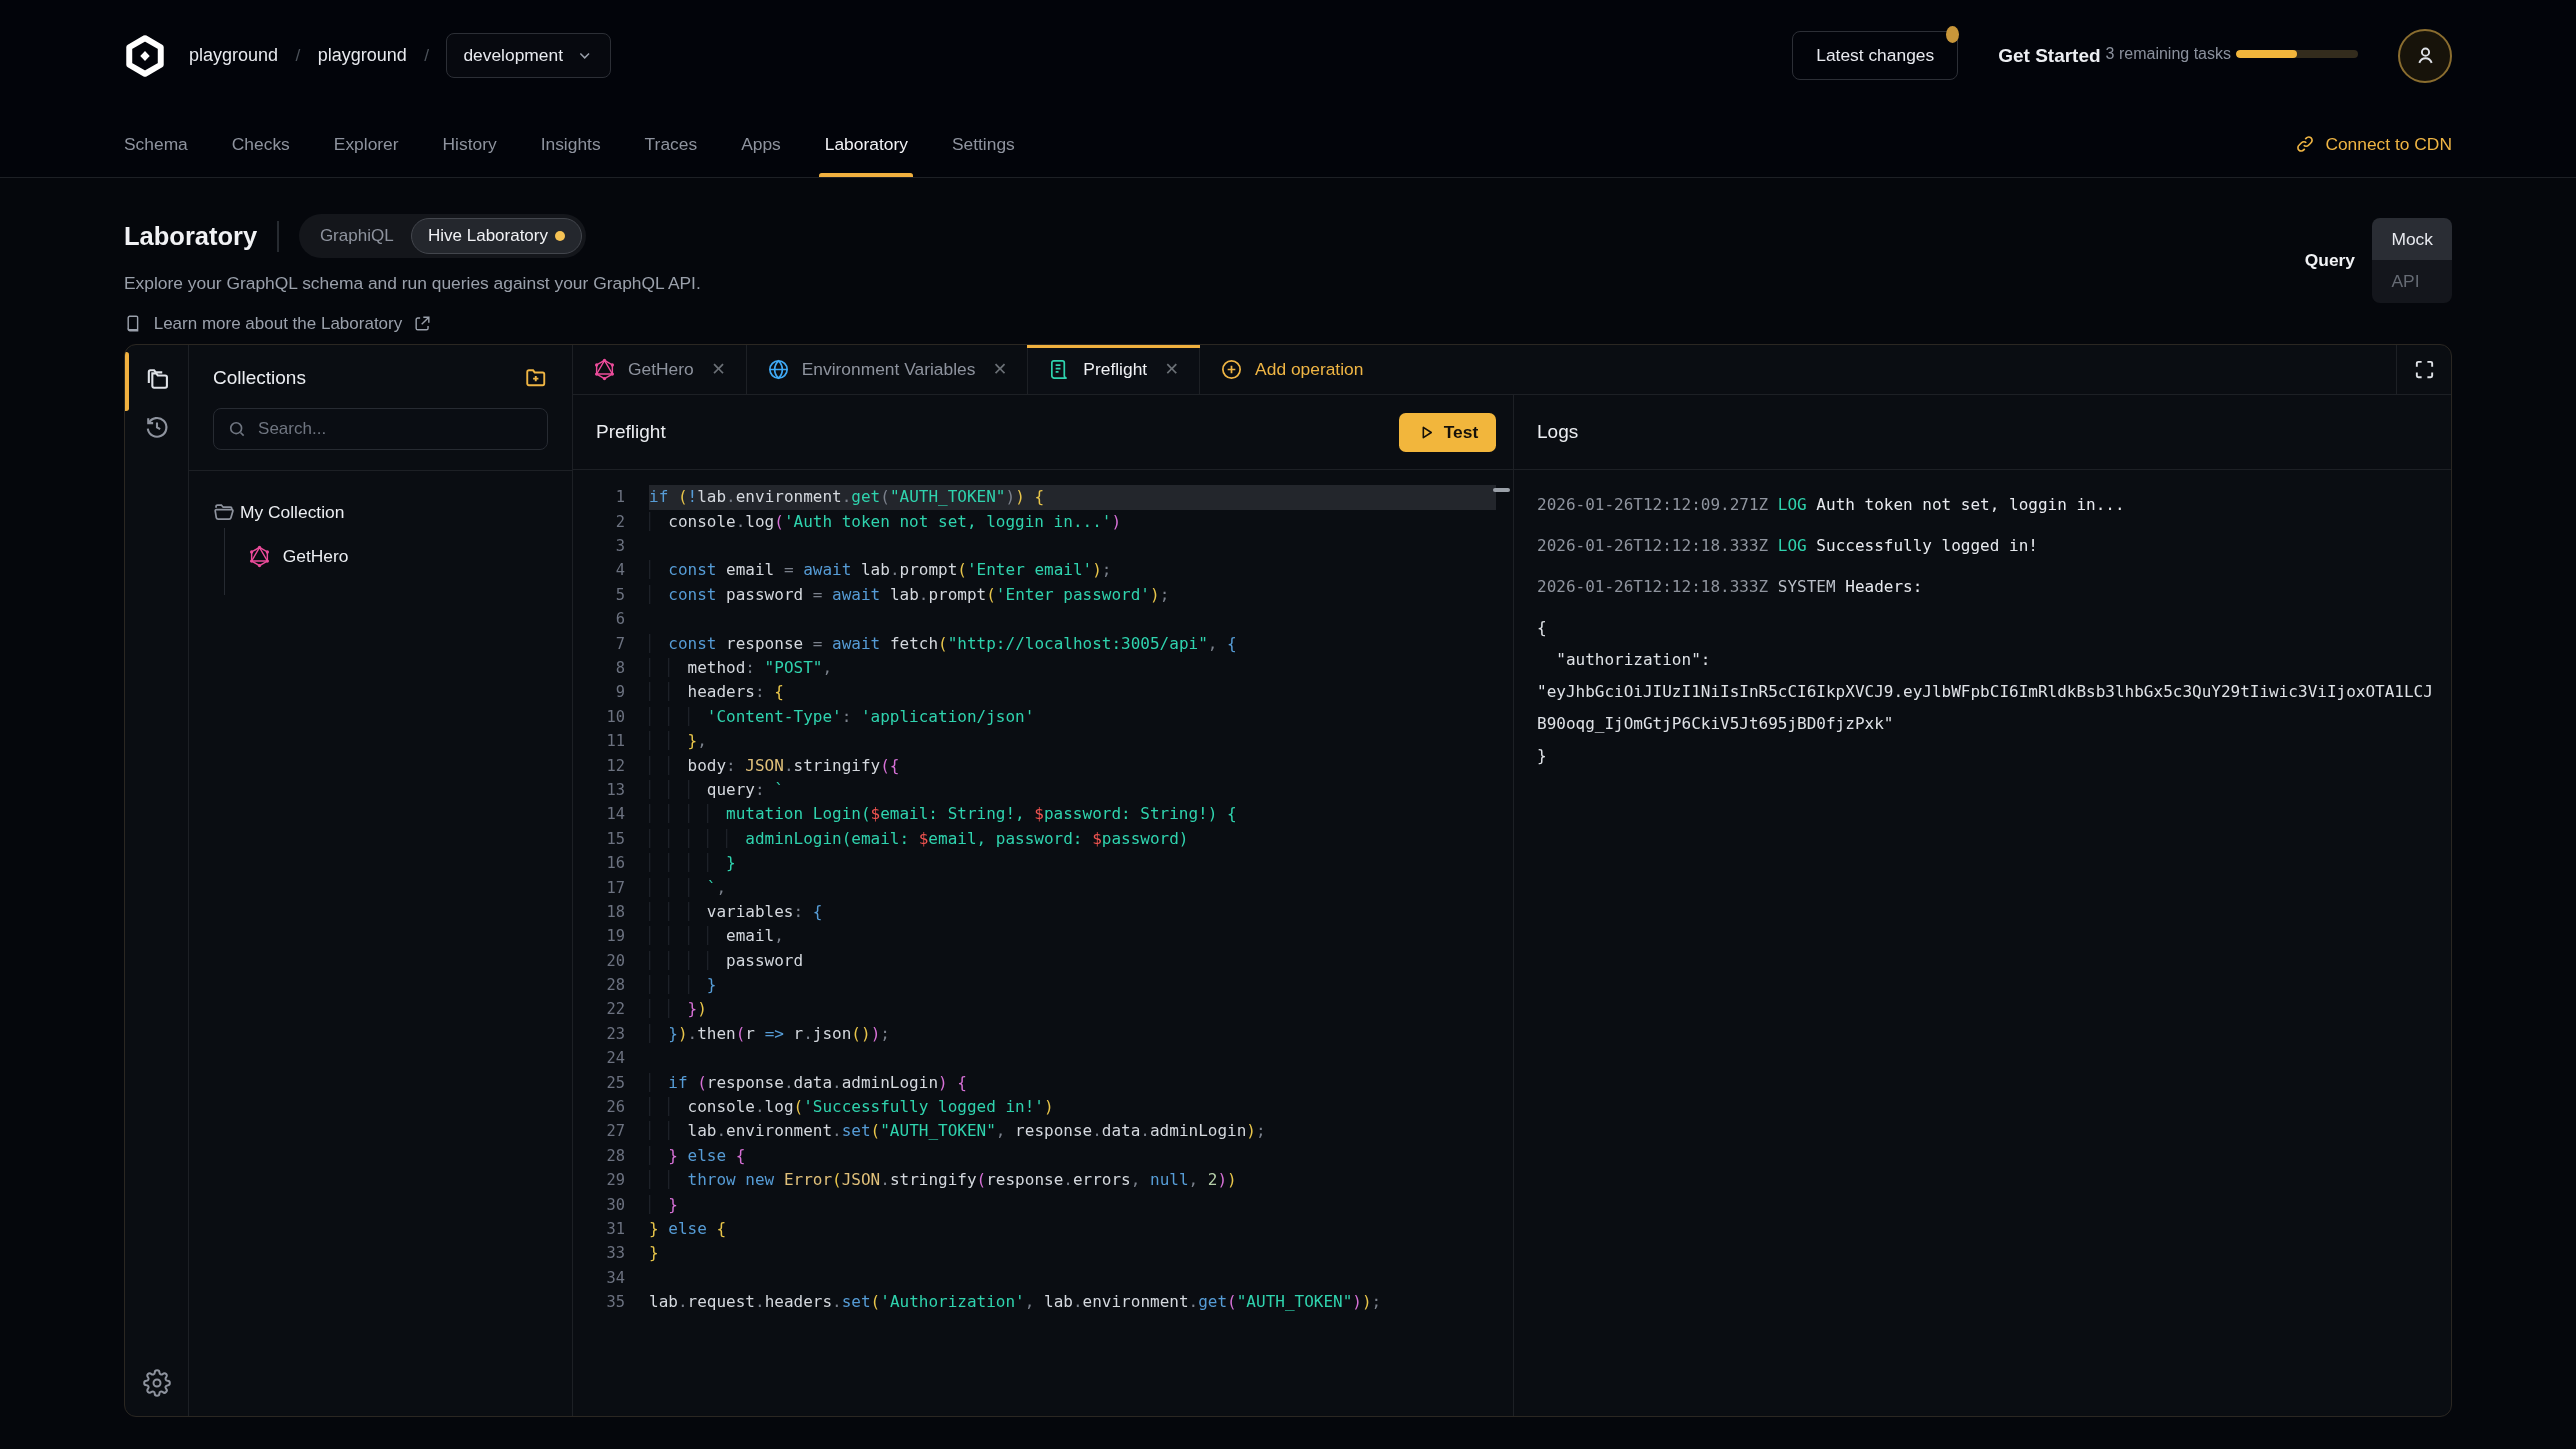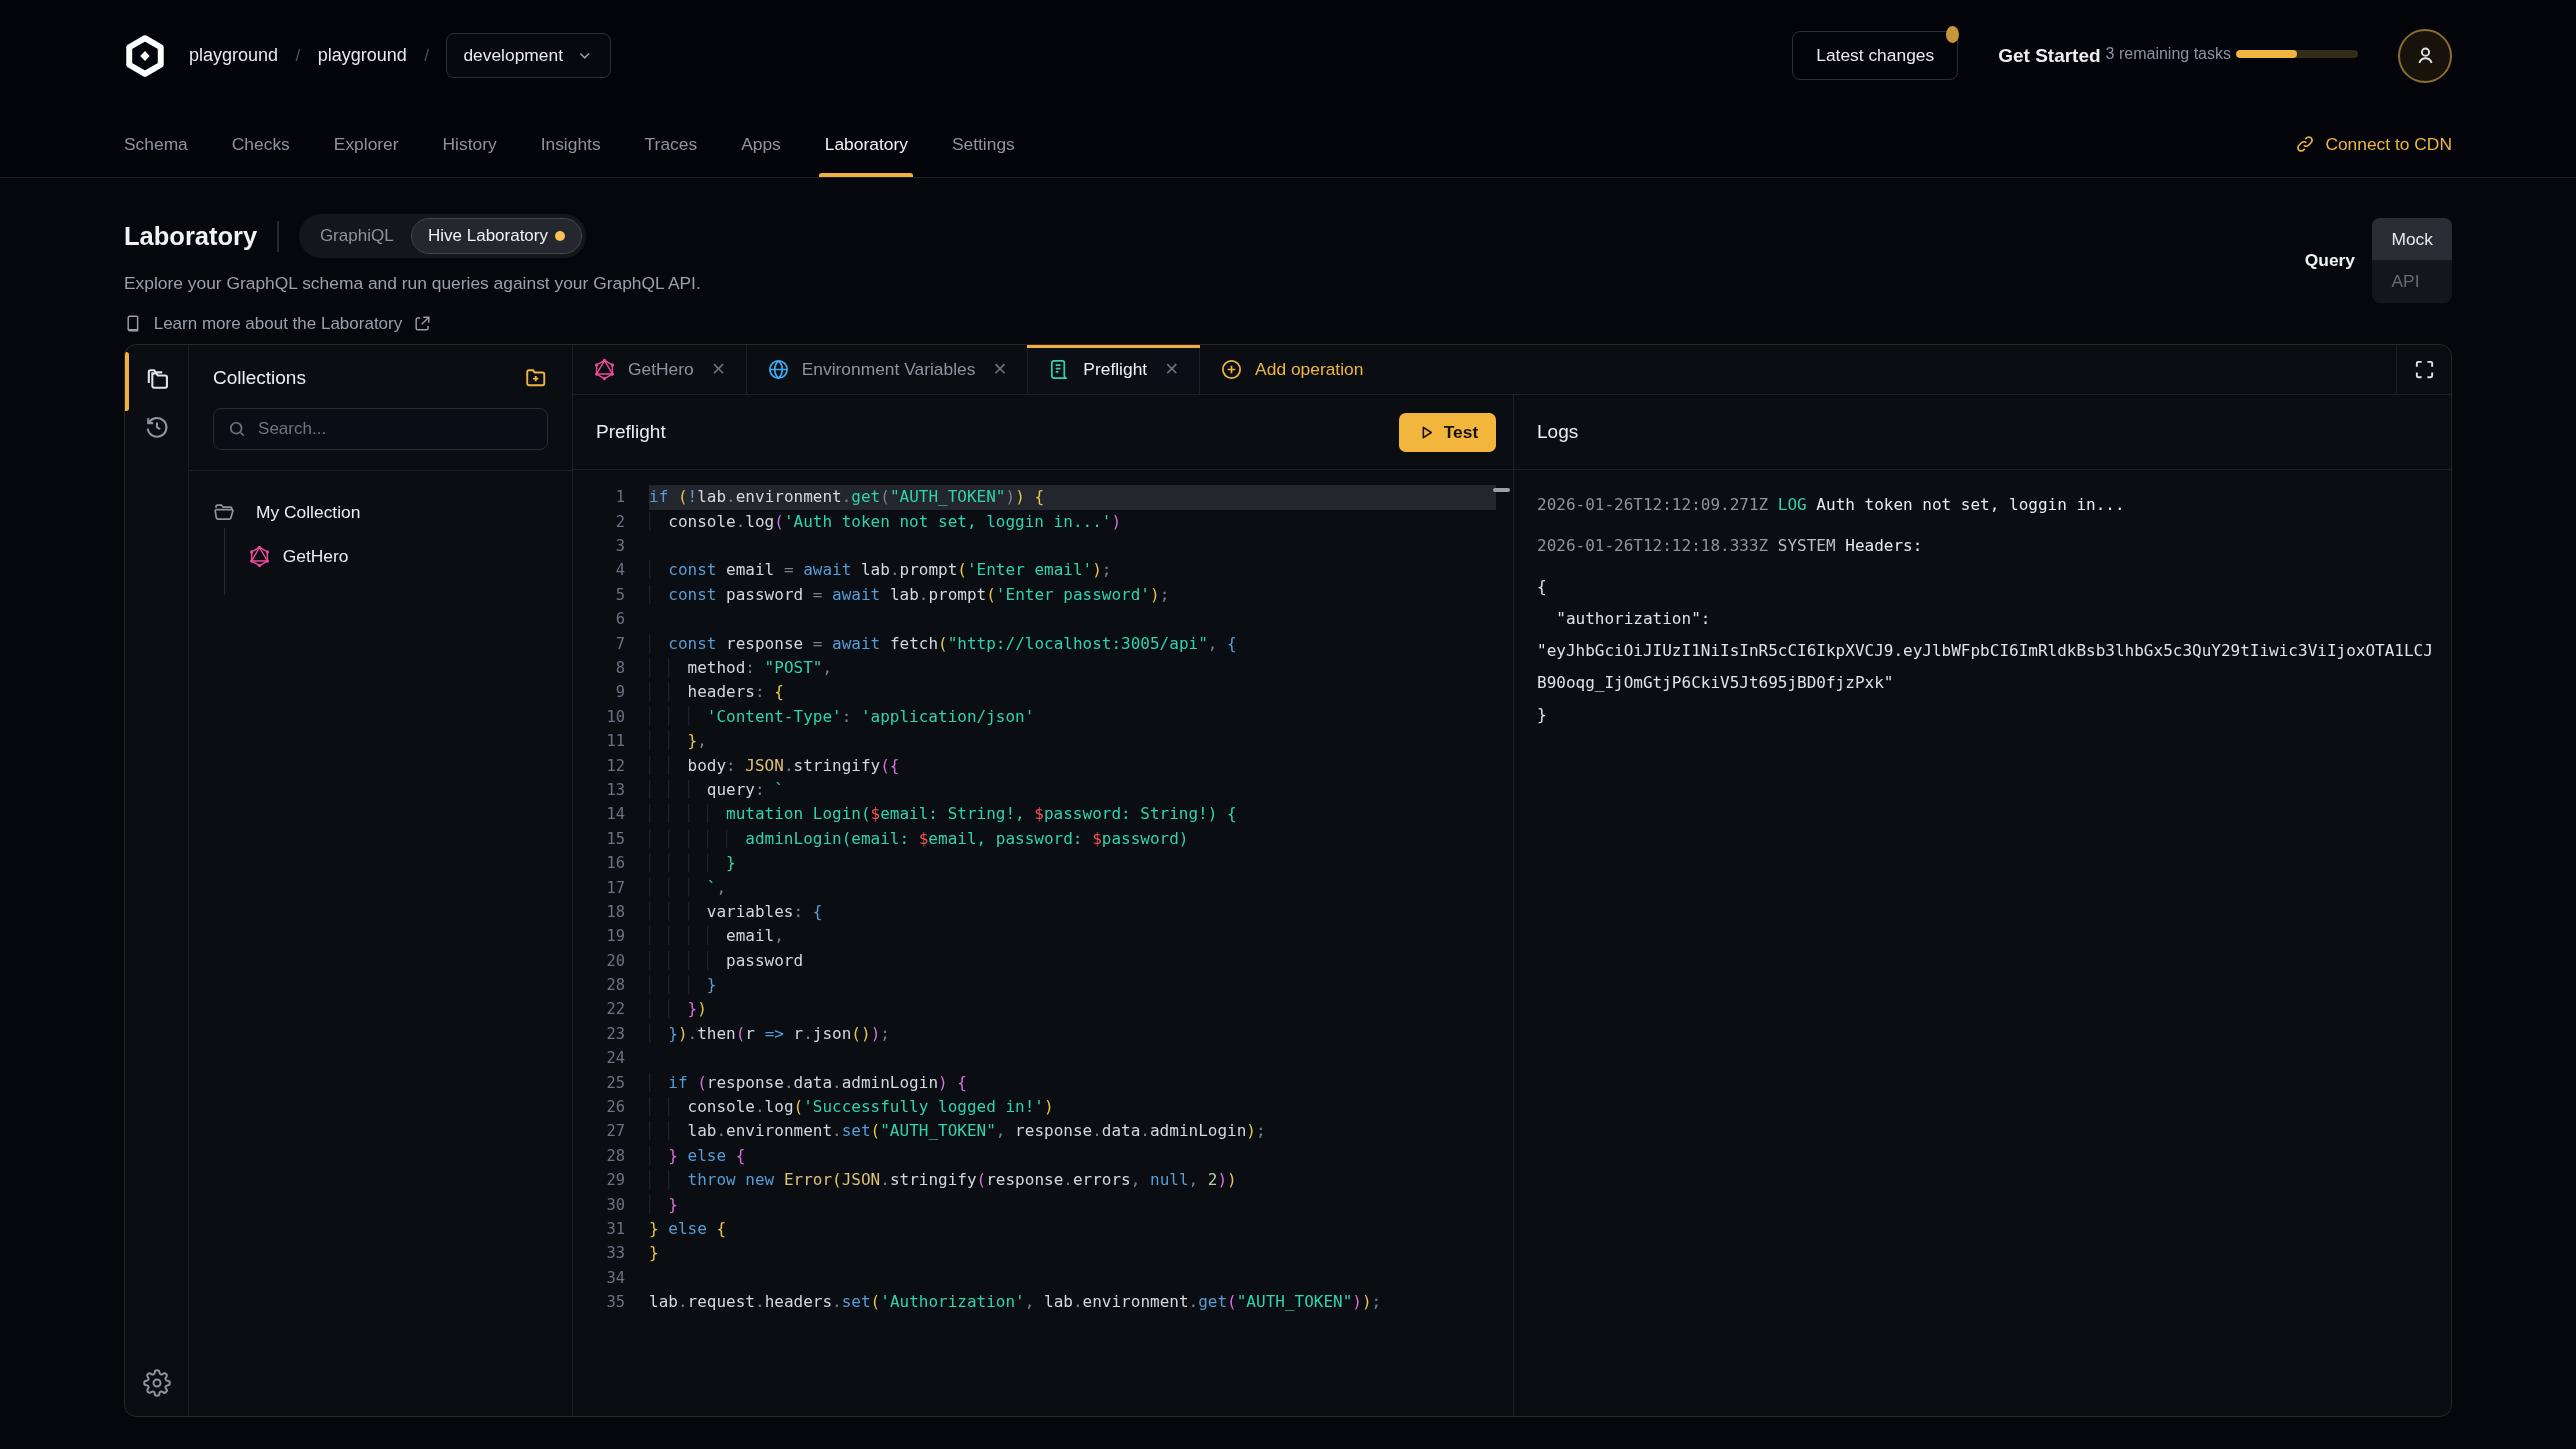--- a/index.html
+++ b/index.html
@@ -78,21 +78,21 @@
   .colpanel { width:384px; border-right:1.3px solid #1d2025; display:flex; flex-direction:column; flex:none; }
   .colhead { padding:20px 24px 0; display:flex; align-items:center; justify-content:space-between; }
   .colhead .t { font-size:19px; font-weight:500; color:#eceef2; }
   .colhead svg { width:25.5px; height:25.5px; }
   .searchbox { margin:17.4px 24px 0; height:42px; border:1.3px solid #272b32; background:#0a0d13; border-radius:8px; display:flex; align-items:center; gap:10.7px; padding:0 13.4px; }
   .searchbox svg { width:20px; height:20px; flex:none; }
   .searchbox input { flex:1; background:transparent; border:none; outline:none; color:#e8eaef; font-size:17px; font-family:inherit; }
   .searchbox input::placeholder { color:#6f7580; }
   .col-div { margin-top:20px; border-top:1.3px solid #1d2025; }
   .tree { padding:29.5px 24px; }
-  .tree-folder { display:flex; align-items:center; gap:20px; font-size:17.4px; color:#eceef2; cursor:pointer; }
+  .tree-folder { display:flex; align-items:center; gap:4px; font-size:17.4px; color:#eceef2; cursor:pointer; }
   .tree-folder svg { width:23px; height:23px; }
   .tree-children { margin-left:10.7px; border-left:1.3px solid #262a31; padding-left:23px; margin-top:4px; padding-bottom:27px; }
   .tree-item { display:flex; align-items:center; gap:12px; font-size:17.4px; color:#eceef2; padding-top:17.4px; cursor:pointer; }
   .tree-item svg { width:23px; height:23px; }
 
   .workarea { flex:1; display:flex; flex-direction:column; min-width:0; }
   .tabbar { height:50px; display:flex; border-bottom:1.3px solid #1d2025; flex:none; }
   .tab { display:flex; align-items:center; gap:12px; padding:0 20px; border-right:1.3px solid #1d2025; font-size:17.4px; color:#8e939e; position:relative; cursor:pointer; }
   .tab svg { width:23px; height:23px; }
   .tab .close { color:#6b7076; font-size:17.4px; margin-left:5.4px; }
@@ -529,20 +529,21 @@
             </div>
           </div>
       </div>
 
       <div class="logs-pane">
         <div class="pane-head">
           <span class="pane-title">Logs</span>
         </div>
         <div class="logs-body" id="logs-body">
             <div class="log-line log-entry"><span class="log-time">2026-01-26T12:12:09.271Z </span><span class="lv-LOG">LOG </span><span class="log-msg">Auth token not set, loggin in...</span></div>
+            <div class="log-line log-entry"><span class="log-time">2026-01-26T12:12:18.333Z </span><span class="lv-LOG">LOG </span><span class="log-msg">Successfully logged in!</span></div>
             <div class="log-line log-entry"><span class="log-time">2026-01-26T12:12:18.333Z </span><span class="lv-SYSTEM">SYSTEM </span><span class="log-msg">Headers:</span></div>
             <div class="log-line log-json">{</div>
             <div class="log-line log-json">  "authorization":</div>
             <div class="log-line log-json">"eyJhbGciOiJIUzI1NiIsInR5cCI6IkpXVCJ9.eyJlbWFpbCI6ImRldkBsb3lhbGx5c3QuY29tIiwic3ViIjoxOTA1LCJ</div>
             <div class="log-line log-json">B90oqg_IjOmGtjP6CkiV5Jt695jBD0fjzPxk"</div>
             <div class="log-line log-json">}</div>
           </div>
       </div>
     </div>
   </div>

